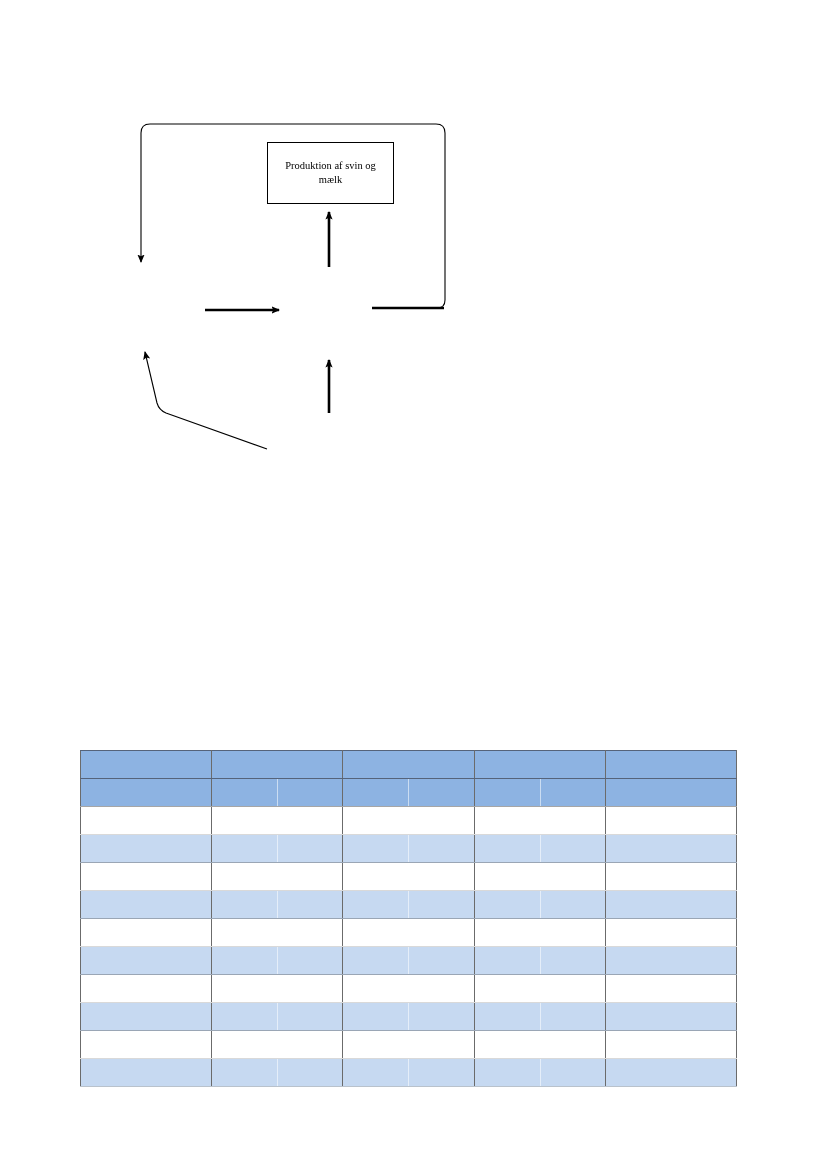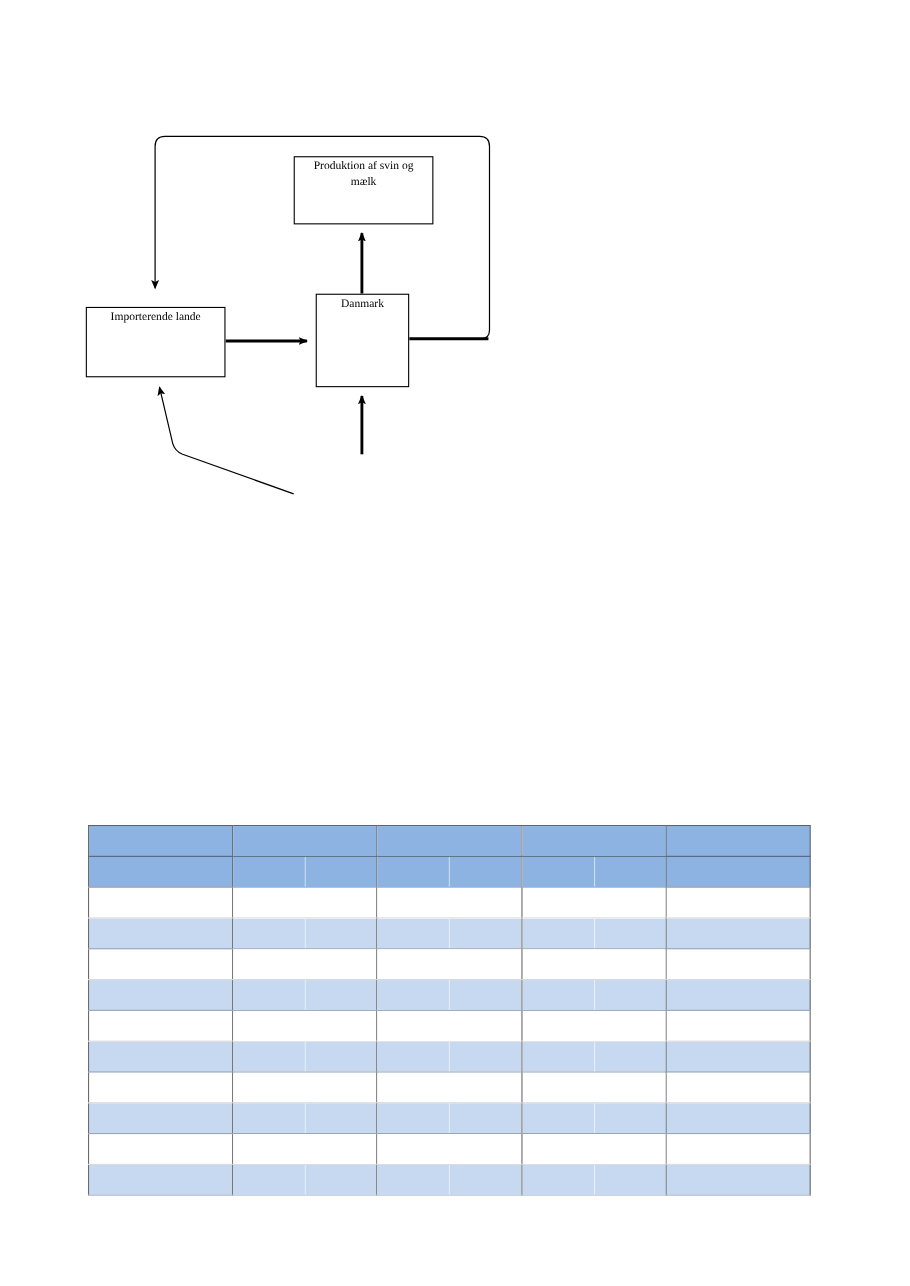--- a/index.html
+++ b/index.html
@@ -35,21 +35,21 @@
     position: absolute;
     left: 0;
     top: 0;
   }
   .dbox {
     position: absolute;
     box-sizing: border-box;
     border: 1px solid #000000;
     background: #ffffff;
     display: flex;
-    align-items: flex-start;
+    align-items: center;
     justify-content: center;
     text-align: center;
     font-family: "Liberation Serif", "DejaVu Serif", serif;
     font-size: 10.5px;
     line-height: 1.35;
     color: #000000;
     padding: 2px 4px;
   }
   .dbox span { display: block; }
 
@@ -144,31 +144,21 @@
       <path d="M267,449 L166,413 Q159,410 157,403 L145,352" fill="none" stroke="#000000" stroke-width="1.1" marker-end="url(#arrowThin)"></path>
     </svg>
 
     <div class="dbox" id="box-produktion">
       <div>
         <span>Produktion af svin og</span>
         <span>mælk</span>
       </div>
     </div>
 
-    <div class="dbox" id="box-importerende">
-      <div>
-        <span>Importerende lande</span>
-      </div>
-    </div>
-
-    <div class="dbox" id="box-danmark">
-      <div>
-        <span>Danmark</span>
-      </div>
-    </div>
+
 
 
   </div>
 
   <table id="data-table">
     <colgroup>
       <col>
         <col>
         <col>
         <col>

